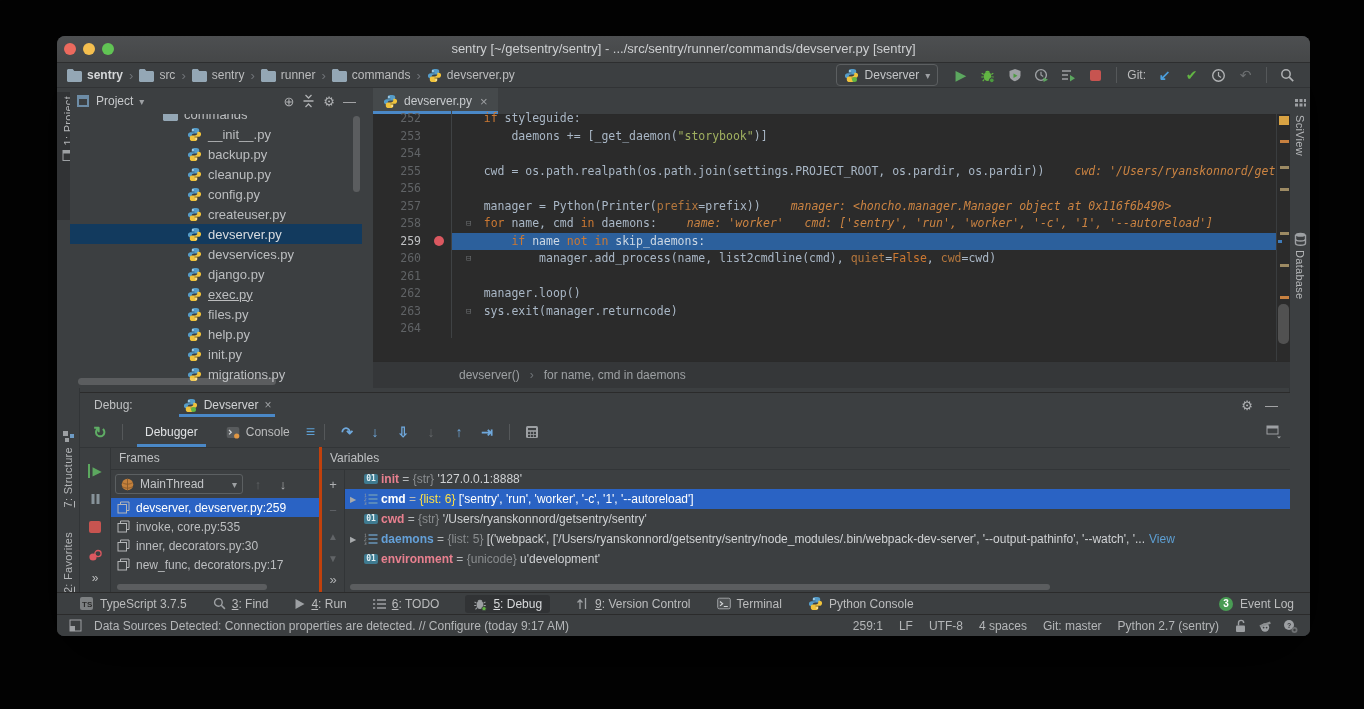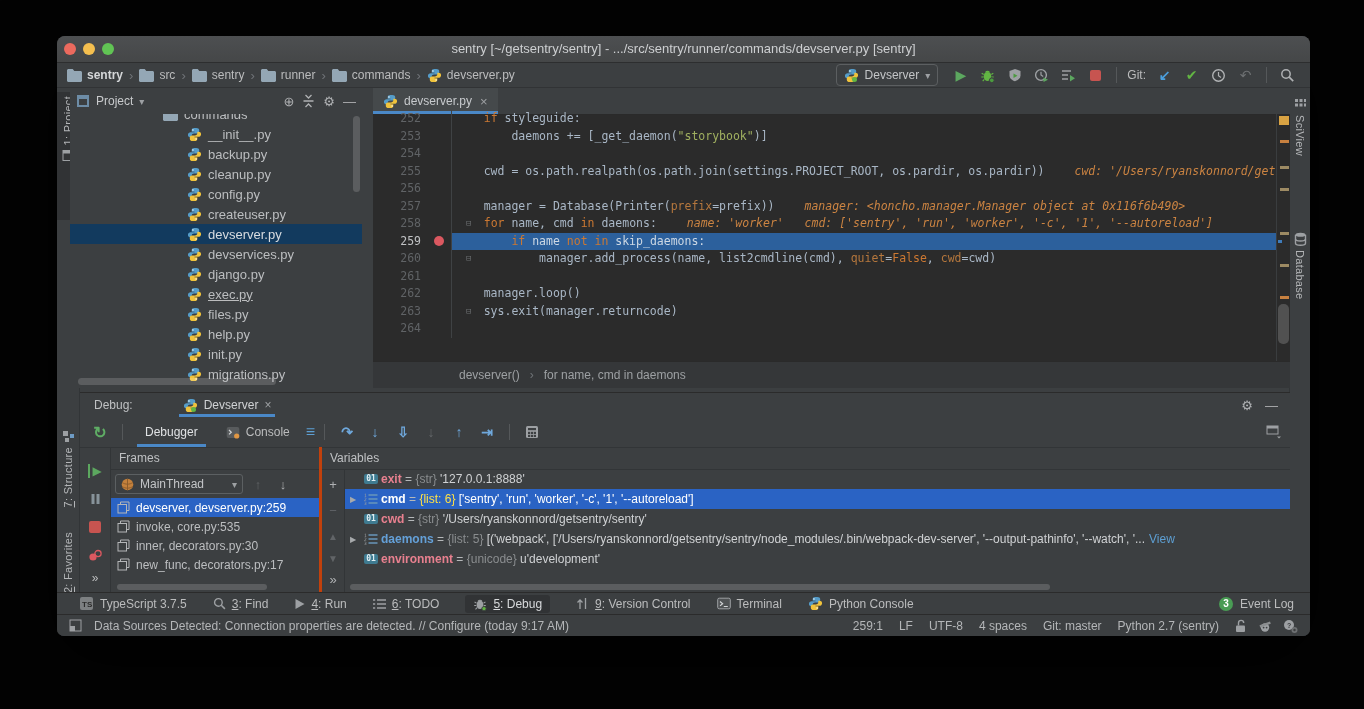--- a/index.html
+++ b/index.html
@@ -577,21 +577,21 @@
             <span class="codecell"><span class="c-p">    cwd = os.path.realpath(os.path.join(settings.PROJECT_ROOT, os.pardir, os.pardir))</span><span class="hint">cwd: '/Users/ryanskonnord/getsen</span></span>
           </div>
           <div class="crow">
             <span class="ln">256</span>
             <span class="bpcell"></span>
             <span class="codecell"></span>
           </div>
           <div class="crow">
             <span class="ln">257</span>
             <span class="bpcell"></span>
-            <span class="codecell"><span class="c-p">    manager = Database(Printer(</span><span class="c-n">prefix</span><span class="c-p">=prefix))</span><span class="hint">manager: &lt;honcho.manager.Manager object at 0x116f6b490&gt;</span></span>
+            <span class="codecell"><span class="c-p">    manager = Python(Printer(</span><span class="c-n">prefix</span><span class="c-p">=prefix))</span><span class="hint">manager: &lt;honcho.manager.Manager object at 0x116f6b490&gt;</span></span>
           </div>
           <div class="crow">
             <span class="ln">258</span>
             <span class="bpcell"></span>
             <span class="codecell"><span class="fold">⊟</span><span class="c-p">    </span><span class="c-k">for</span><span class="c-p"> name, cmd </span><span class="c-k">in</span><span class="c-p"> daemons:</span><span class="hint">name: 'worker'   cmd: ['sentry', 'run', 'worker', '-c', '1', '--autoreload']</span></span>
           </div>
           <div class="crow cur">
             <span class="ln">259</span>
             <span class="bpcell">
               <span class="bpdot"></span>
@@ -797,21 +797,21 @@
             <span class="vi dis" style="top:58px;font-size:10px;">▲</span>
             <span class="vi dis" style="top:80px;font-size:10px;">▼</span>
             <span class="vi" style="bottom:4px;top:auto;">»</span>
           </div>
           <div class="vlist" id="vars-list">
               <div class="vrow">
                 <span class="varrow"></span>
                 <span class="vicon">
                   <span class="b01">01</span>
                 </span>
-                <span class="vtext"><span class="vname pink">exit</span><span class="veq"> = </span><span class="vtype">{str}</span><span class="vval"> '127.0.0.1:8888'</span></span>
+                <span class="vtext"><span class="vname pink">init</span><span class="veq"> = </span><span class="vtype">{str}</span><span class="vval"> '127.0.0.1:8888'</span></span>
               </div>
               <div class="vrow sel">
                 <span class="varrow">▶</span>
                 <span class="vicon">
                   <svg width="14" height="12" viewBox="0 0 14 12">
                     <g stroke="#6897bb" stroke-width="1.7">
                       <path d="M4.5 2h9M4.5 6h9M4.5 10h9"></path>
                     </g>
                     <g fill="#9da0a3" font-size="4.5" font-family="monospace">
                       <text x="0" y="3.6">1</text>

